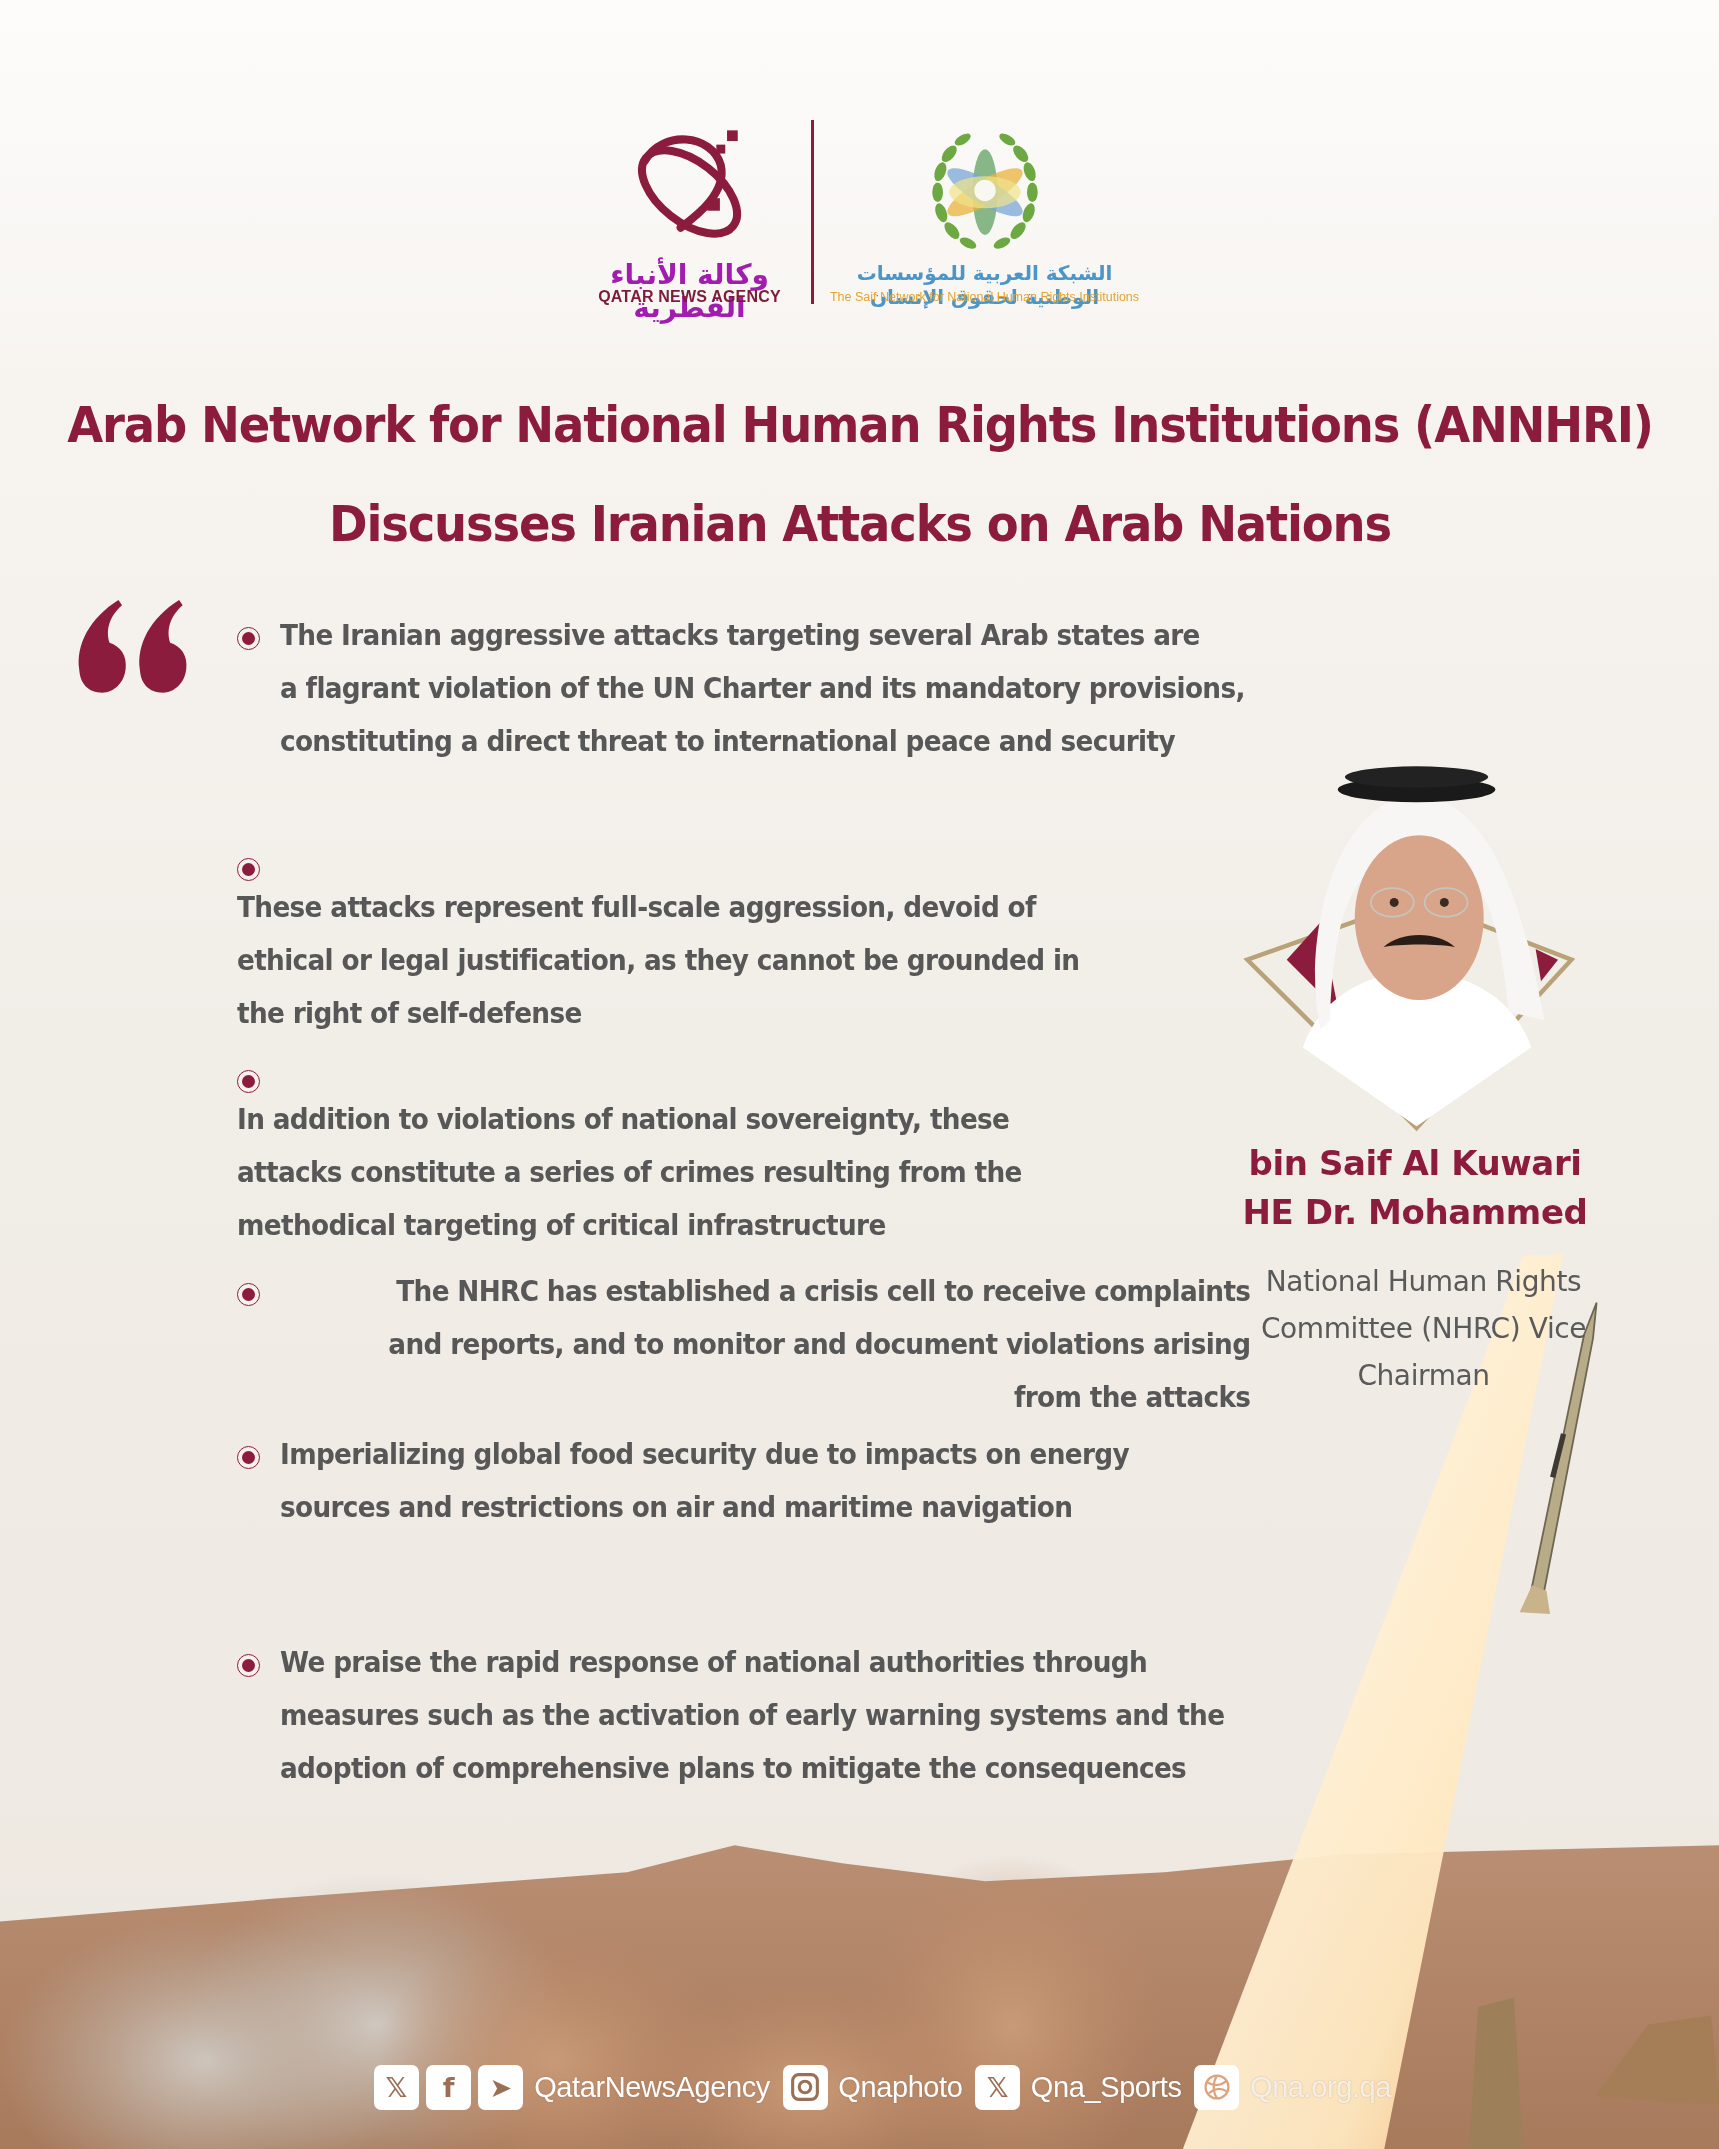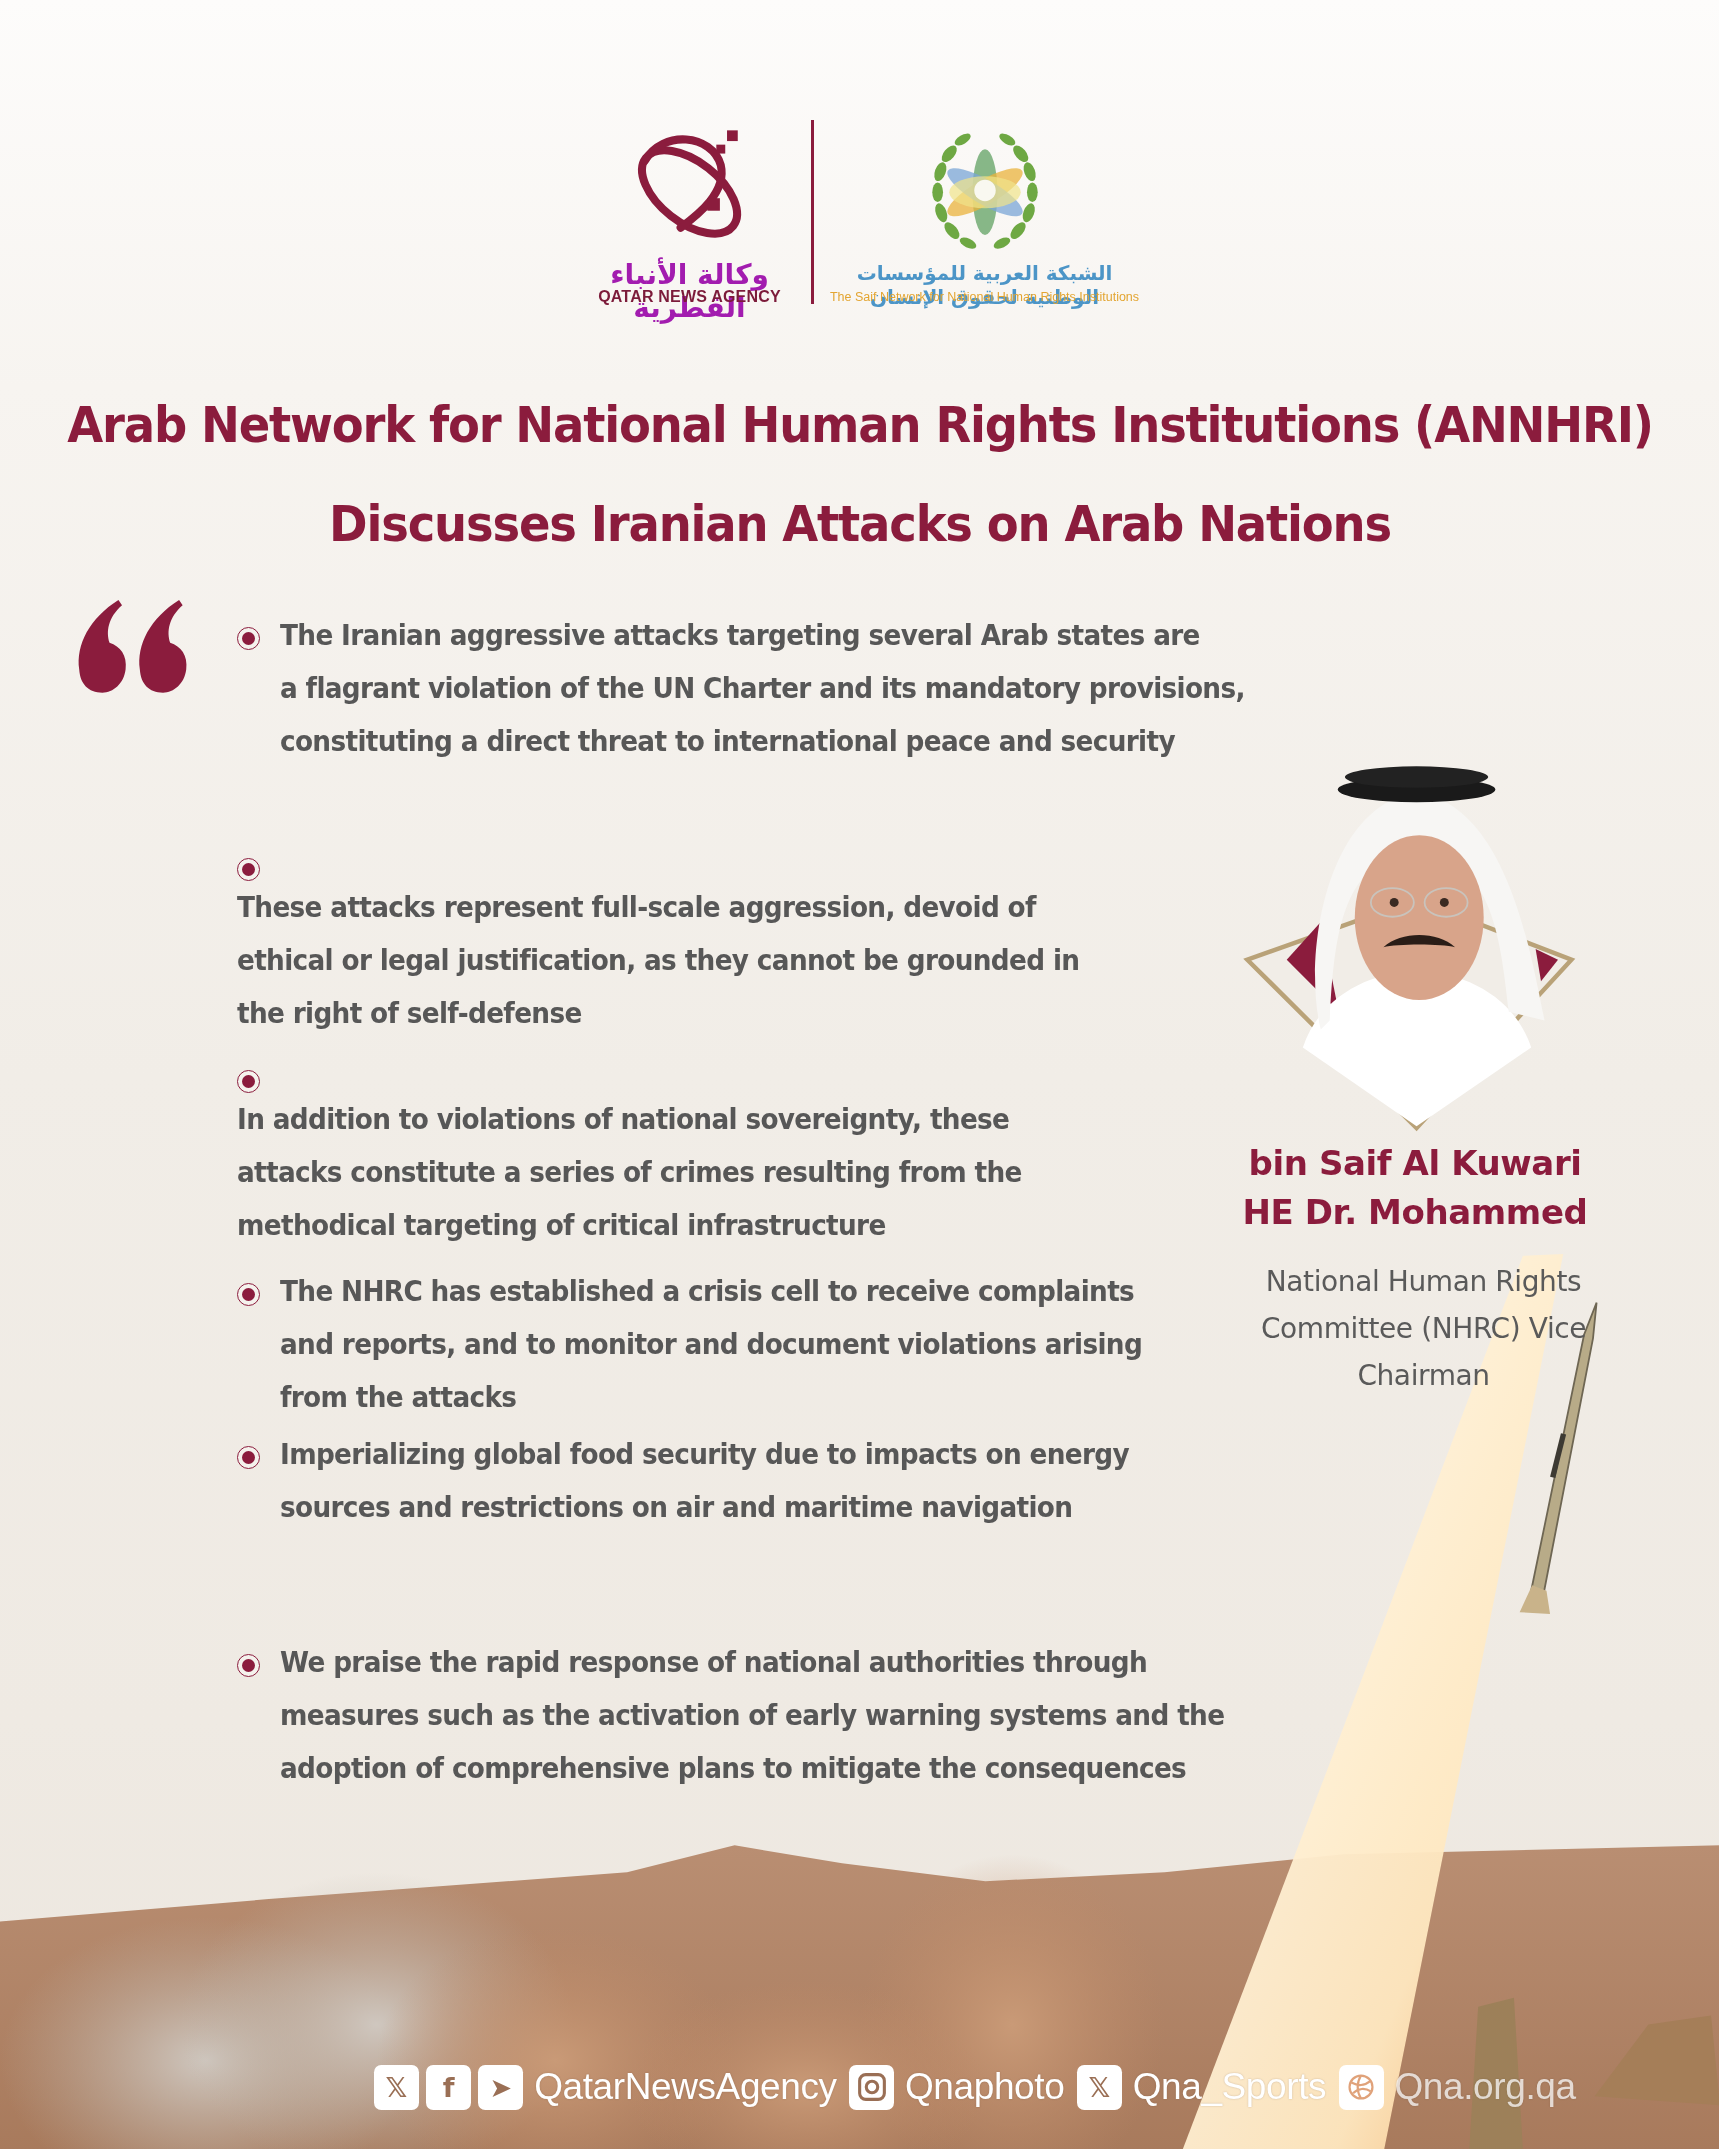--- a/index.html
+++ b/index.html
@@ -109,21 +109,21 @@
     .social-bar {
       position: absolute; left: 374px; top: 2062px; height: 50px;
       display: flex; align-items: center; gap: 7.2px;
     }
     .soc-icon {
       width: 45px; height: 45px; background: #ffffff; border-radius: 7.2px;
       display: flex; align-items: center; justify-content: center;
       color: #9a6f55; font-family: "DejaVu Sans", sans-serif; font-weight: bold; font-size: 27px;
     }
     .soc-label {
-      font-family: "Liberation Sans", sans-serif; font-size: 37px; color: #ffffff;
+      font-family: "Liberation Sans", sans-serif; font-size: 29px; color: #ffffff;
       margin: 0 5.4px 0 3.6px; letter-spacing: -0.4px;
       text-shadow: 0 0 1.8px rgba(90,60,40,0.3);
     }
     .soc-label.faint { color: rgba(255,255,255,0.75); }
   </style>
 </head>
 <body>
 
 <div class="logos">
   <div class="qna-logo">
@@ -243,21 +243,21 @@
 
   <div class="bullet" style="top:443px;flex-direction:column;">
     <span class="bullet-dot"></span>
     <div class="bullet-text">
       <div>In addition to violations of national sovereignty, these</div>
       <div>attacks constitute a series of crimes resulting from the</div>
       <div>methodical targeting of critical infrastructure</div>
     </div>
   </div>
 
-  <div class="bullet" style="top:656px;">
+  <div class="bullet" style="top:656px;text-align:right;">
     <span class="bullet-dot"></span>
     <div class="bullet-text">
       <div>The NHRC has established a crisis cell to receive complaints</div>
       <div>and reports, and to monitor and document violations arising</div>
       <div>from the attacks</div>
     </div>
   </div>
 
   <div class="bullet" style="top:819px;">
     <span class="bullet-dot"></span>

